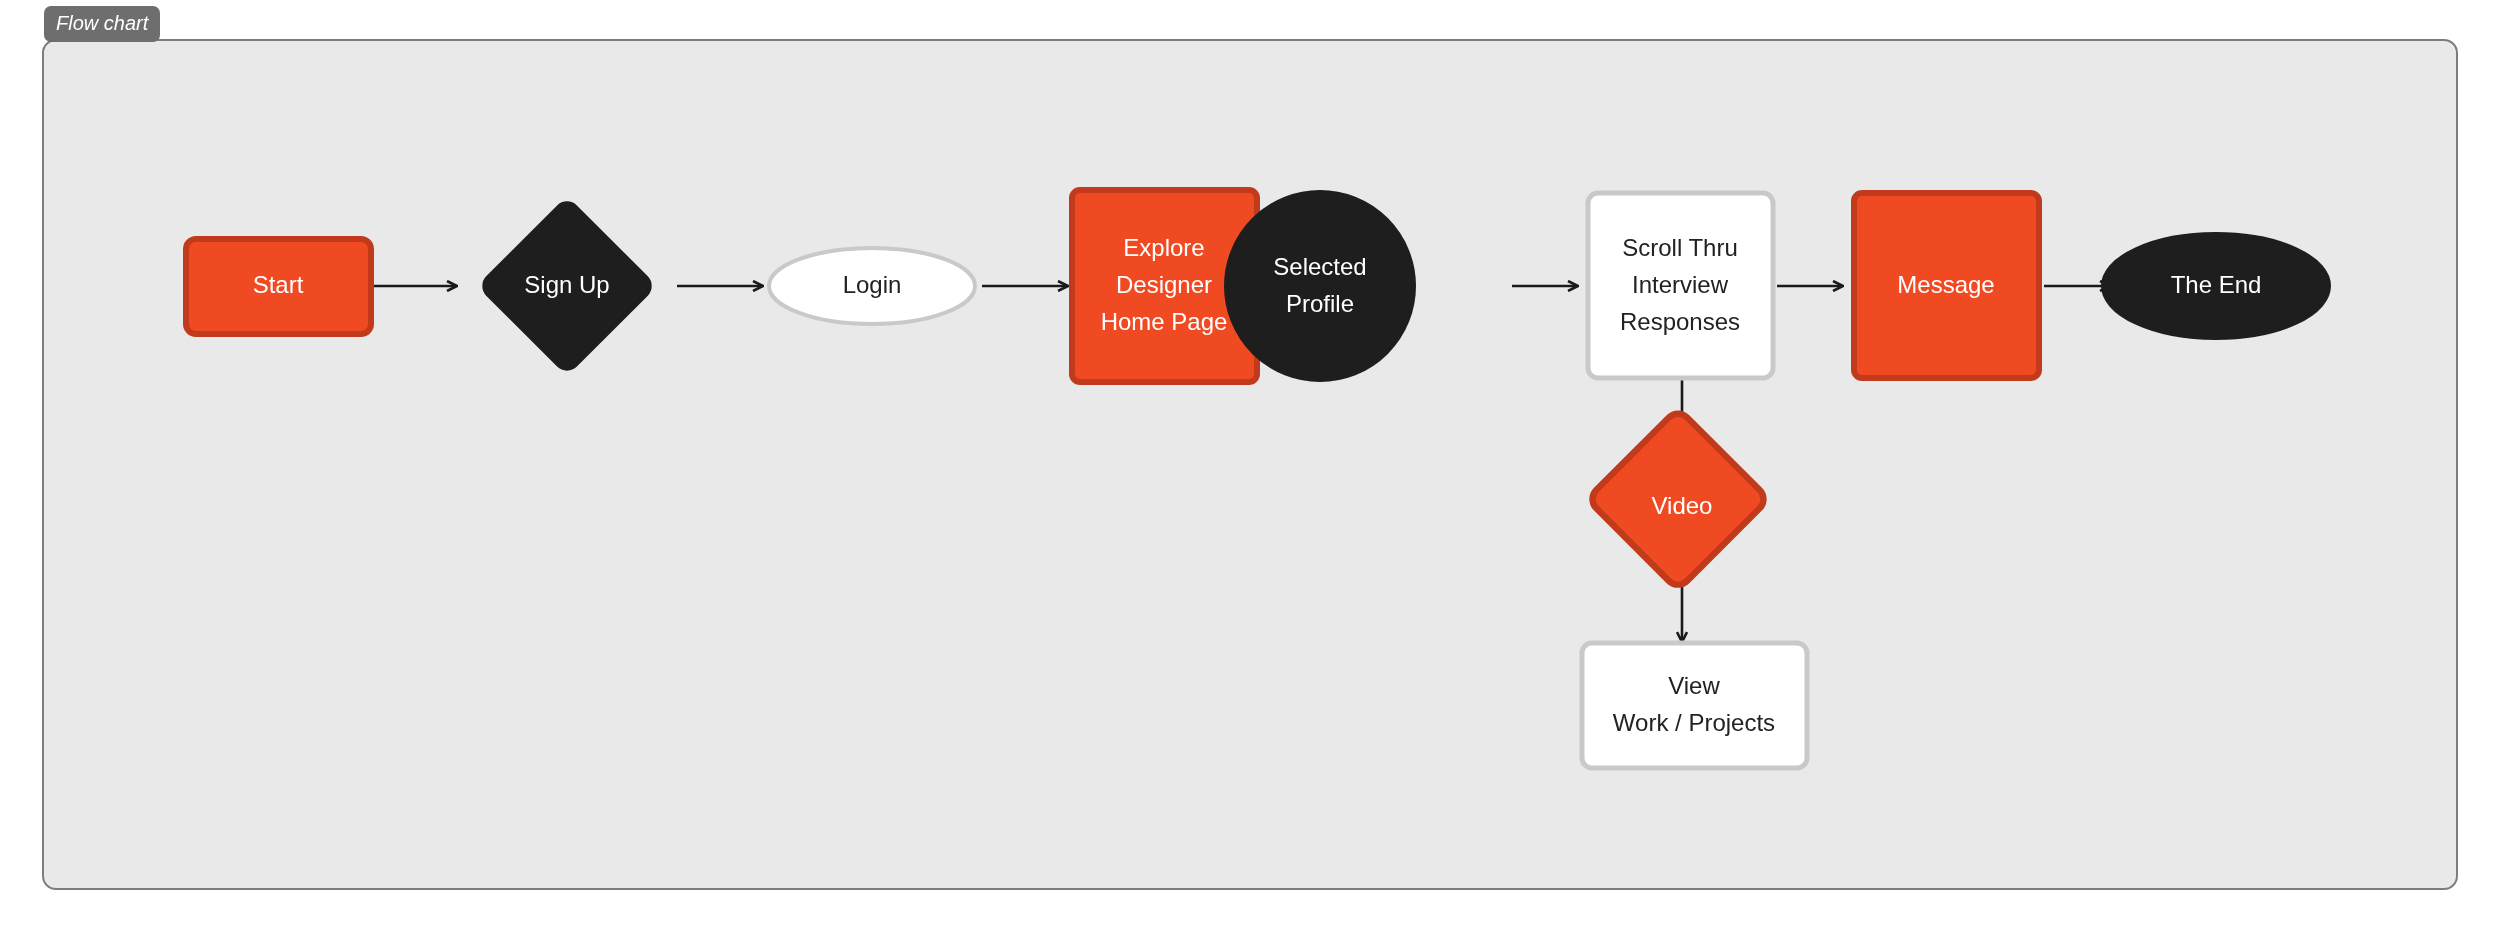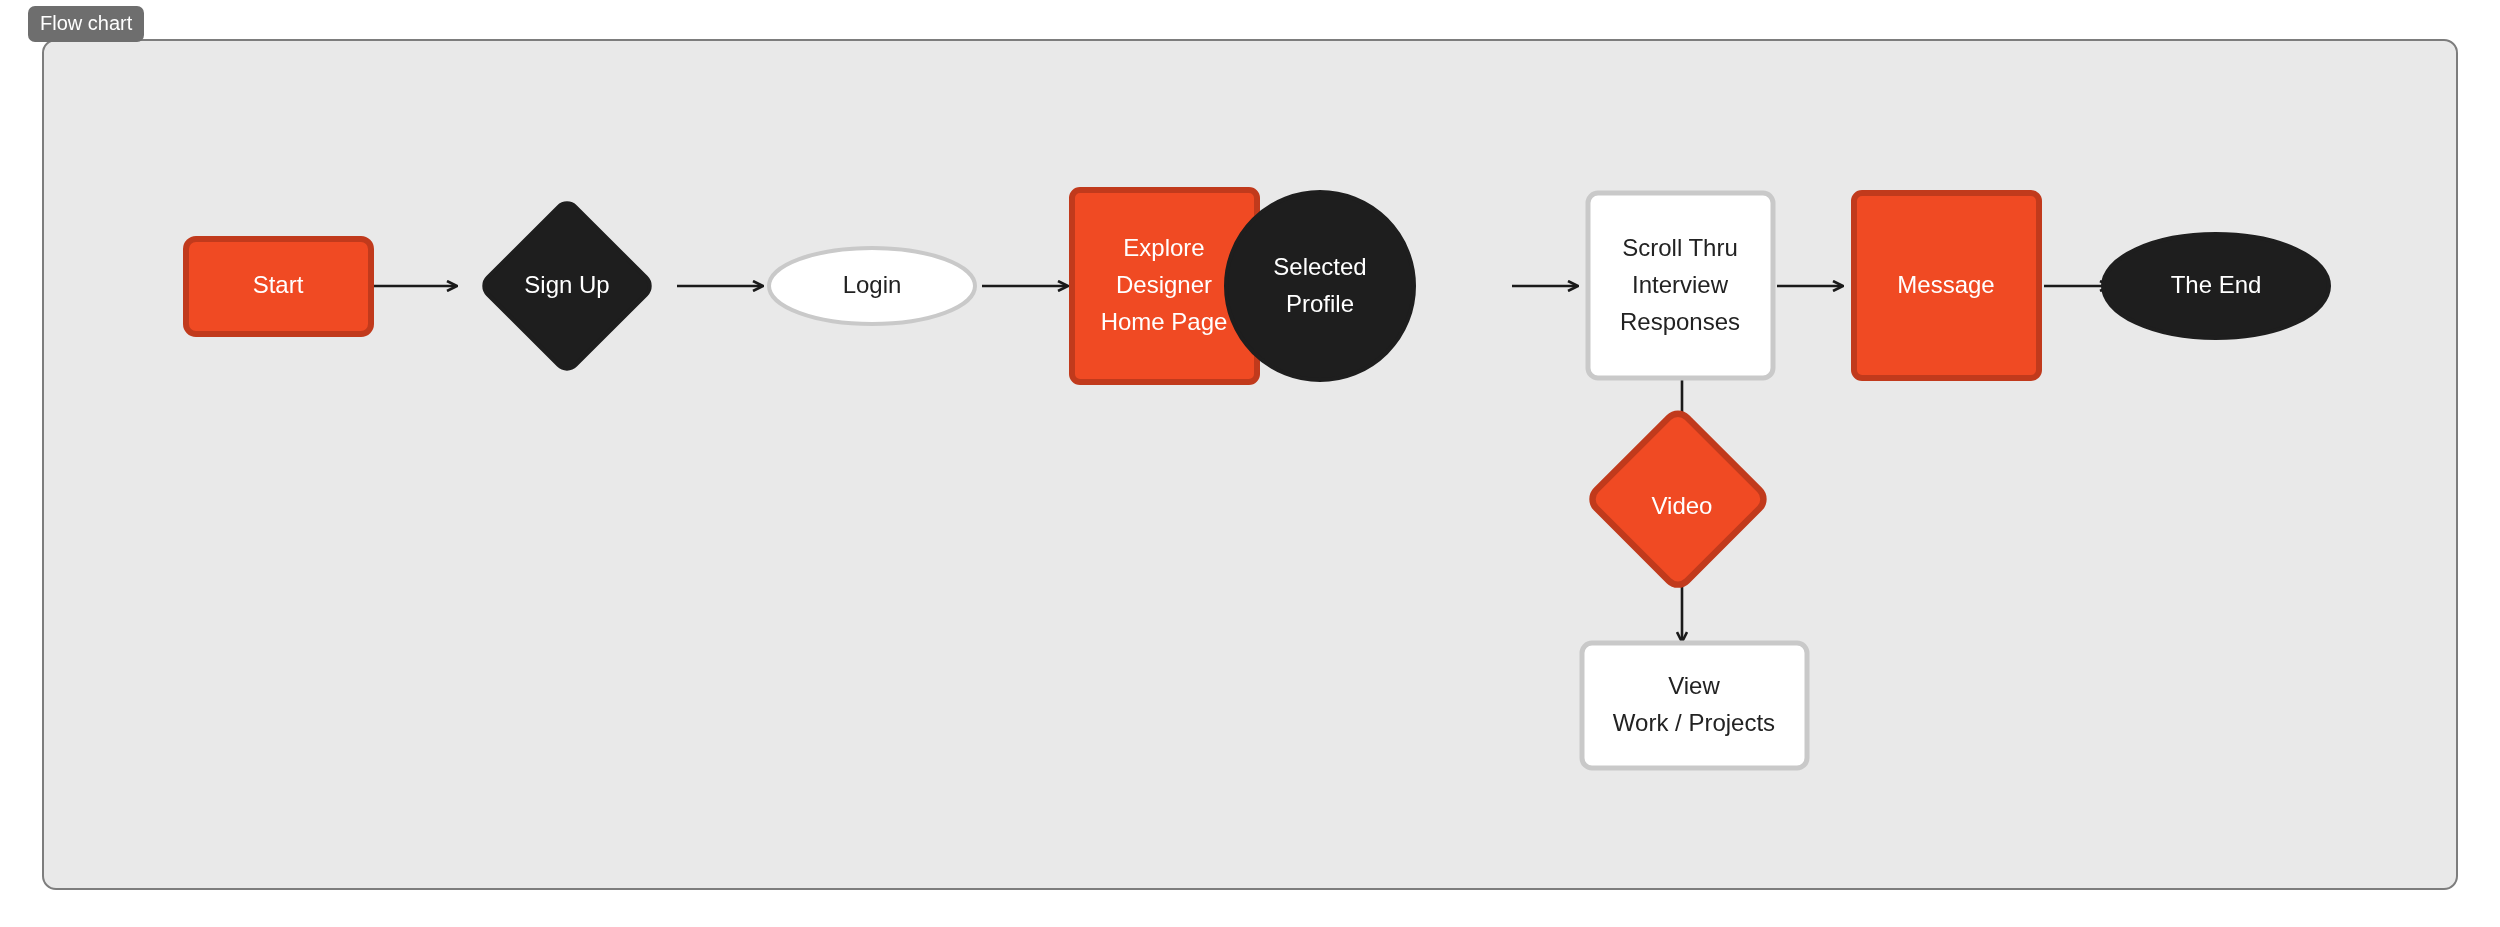--- a/index.html
+++ b/index.html
@@ -16,31 +16,32 @@
   #app {
     position: relative;
     width: 2500px;
     height: 927px;
     background: #ffffff;
   }
 
   
   .badge {
     position: absolute;
-    left: 28px;
+    left: 44px;
     top: 6px;
     background: #6e6e6e;
     color: #ffffff;
     font-size: 20px;
     line-height: 1;
     padding: 7px 12px 9px 12px;
     border-radius: 7px;
     white-space: nowrap;
     z-index: 5;
     font-family: "Liberation Sans", sans-serif;
+    font-style: italic;
   }
 
   
   .canvas {
     position: absolute;
     left: 42px;
     top: 39px;
     width: 2416px;
     height: 851px;
     background: #e9e9e9;

